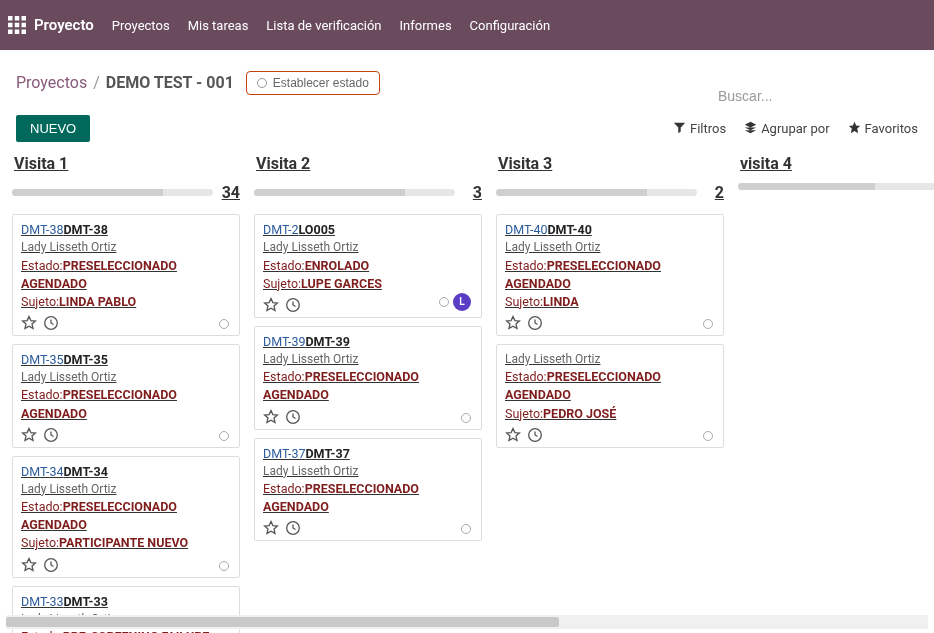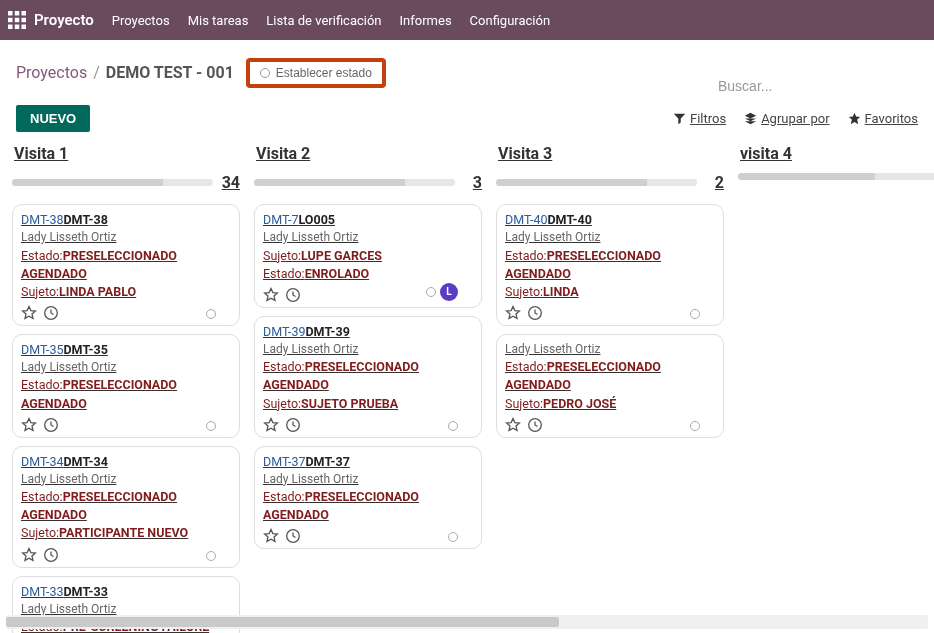--- a/index.html
+++ b/index.html
@@ -1,47 +1,47 @@
 <!DOCTYPE html>
 <html><head>
 <meta charset="utf-8">
 <style>
   * { box-sizing: border-box; margin: 0; padding: 0; }
   body { font-family: -apple-system, BlinkMacSystemFont, "Segoe UI", Roboto, sans-serif; font-size: 13px; color: #333; background: #fff; width: 934px; height: 633px; overflow: hidden; position: relative; }
   
-  .topnav { background: #6a4b5e; height: 40px; display: flex; align-items: center; padding: 4px 8px; color: #fff; font-size: 13px; }
+  .topnav { background: #6a4b5e; height: 50px; display: flex; align-items: center; padding: 4px 8px; color: #fff; font-size: 13px; }
   .topnav .apps-icon { width: 18px; height: 18px; display: inline-block; margin-right: 8px; }
   .topnav .brand { font-weight: 600; font-size: 15px; margin-right: 18px; }
   .topnav .nav-item { margin-right: 18px; cursor: pointer; font-size: 13px; }
   
   .subheader { display: flex; align-items: center; padding: 10px 16px 6px 16px; }
   .breadcrumb { flex: 0 0 auto; display: flex; align-items: center; font-size: 16px; }
   .breadcrumb .crumb-link { color: #875a7b; cursor: pointer; }
   .breadcrumb .sep { margin: 0 6px; color: #999; }
   .breadcrumb .crumb-current { color: #555; font-weight: bold; }
-  .state-btn { margin-left: 12px; border: 4px solid #c2410c; border-radius: 4px; padding: 4px 10px; font-size: 12px; color: #666; display: inline-flex; align-items: center; gap: 6px; cursor: pointer; background: #fff; }
+  .state-btn { margin-left: 12px; border: 1px solid #c2410c; border-radius: 4px; padding: 4px 10px; font-size: 12px; color: #666; display: inline-flex; align-items: center; gap: 6px; cursor: pointer; background: #fff; }
   .state-dot { width: 10px; height: 10px; border: 1px solid #999; border-radius: 50%; }
   .spacer { flex: 1; }
   .searchbox { font-size: 14px; color: #701a75; border: none; outline: none; width: 200px; border-bottom: 1px solid transparent; margin-top: 28px; }
   .searchbox::placeholder { color: #999; }
   
   .actionrow { display: flex; align-items: center; padding: 4px 16px 12px 16px; }
-  .btn-new { background: #00695c; color: #fff; border: none; padding: 6px 14px; font-weight: 700; font-size: 13px; cursor: pointer; border-radius: 2px; text-align: center; }
+  .btn-new { background: #00695c; color: #fff; border: none; padding: 6px 14px; font-weight: 400; font-size: 13px; cursor: pointer; border-radius: 2px; text-align: center; }
   .toolbar-right { margin-left: auto; display: flex; gap: 18px; align-items: center; font-size: 13px; color: #444; }
-  .toolbar-btn { display: inline-flex; align-items: center; gap: 4px; cursor: pointer; text-decoration: underline; }
+  .toolbar-btn { display: inline-flex; align-items: flex-start; gap: 4px; cursor: pointer; }
   
   .board { display: flex; padding: 0 12px; gap: 14px; height: calc(633px - 34px - 46px - 40px - 18px); overflow-x: auto; text-decoration: underline; }
   .col { width: 228px; flex-shrink: 0; }
   .col-head { font-weight: 700; font-size: 16px; color: #333; margin-bottom: 10px; padding-left: 2px; }
   .col-progress { display: flex; align-items: center; gap: 7px; margin-bottom: 12px; }
   .progress-bar { flex: 1; height: 7px; background: #e6e6e6; border-radius: 4px; position: relative; overflow: hidden; }
   .progress-fill { height: 100%; background: #cfcfcf; }
   .col-count { font-size: 16px; font-weight: 700; color: #333; min-width: 20px; text-align: right; }
   
-  .card { border: 1px solid #ddd; border-radius: 10px; background: #fff; padding: 6px 21px 4px 8px; margin-bottom: 8px; position: relative; font-size: 12.5px; line-height: 1.45; }
+  .card { border: 1px solid #ddd; border-radius: 2px; background: #fff; padding: 6px 8px 4px 8px; margin-bottom: 8px; position: relative; font-size: 12.5px; line-height: 1.45; }
   .card-title { color: #2a5b9b; }
   .card-title .dark { color: #222; font-weight: 700; }
   .card-sub { color: #666; font-size: 12px; }
   .card-line { color: #7f1d1d; }
   .card-line .label { font-weight: 400; }
   .card-line .val { font-weight: 700; }
   .card-footer { display: flex; align-items: center; gap: 6px; margin-top: 4px; position: relative; }
   .icon-btn { cursor: pointer; color: #555; display: inline-flex; }
   .card-right { position: absolute; right: 2px; bottom: 2px; display: flex; align-items: center; gap: 4px; }
   .state-circle { width: 10px; height: 10px; border: 1px solid #aaa; border-radius: 50%; cursor: pointer; }
@@ -199,24 +199,24 @@
     </div>
     <div class="col">
       <div class="col-head">Visita 2</div>
       <div class="col-progress">
         <div class="progress-bar">
           <div class="progress-fill" style="width: 75%;"></div>
         </div>
         <div class="col-count">3</div>
       </div>
       <div class="card">
-        <div class="card-title"><span>DMT-7</span><span class="dark">LO005</span></div>
-        <div class="card-sub">Lady Lisseth Ortiz</div>
+        <div class="card-title"><span>DMT-2</span><span class="dark">LO005</span></div>
+        <div class="card-sub">Lady Lisseth Ortiz</div>
+        <div class="card-line"><span class="label">Estado:</span><span class="val">ENROLADO</span></div>
         <div class="card-line"><span class="label">Sujeto:</span><span class="val">LUPE GARCES</span></div>
-        <div class="card-line"><span class="label">Estado:</span><span class="val">ENROLADO</span></div>
         <div class="card-footer">
           <span class="icon-btn">
             <svg width="16" height="16" viewBox="0 0 16 16">
               <path fill="none" stroke="#555" stroke-width="1.3" d="M8 1.5l1.9 4.1 4.5.4-3.4 3 1 4.4L8 11.2l-4 2.2 1-4.4-3.4-3 4.5-.4z"></path>
             </svg>
           </span>
           <span class="icon-btn">
             <svg width="16" height="16" viewBox="0 0 16 16">
               <circle cx="8" cy="8" r="6.3" fill="none" stroke="#555" stroke-width="1.3"></circle>
               <path stroke="#555" stroke-width="1.3" fill="none" d="M8 4.5V8l2.5 1.5"></path>
@@ -225,21 +225,20 @@
           <span class="card-right">
             <span class="state-circle"></span>
             <span class="avatar-badge">L</span>
           </span>
         </div>
       </div>
       <div class="card">
         <div class="card-title"><span>DMT-39</span><span class="dark">DMT-39</span></div>
         <div class="card-sub">Lady Lisseth Ortiz</div>
         <div class="card-line"><span class="label">Estado:</span><span class="val">PRESELECCIONADO AGENDADO</span></div>
-        <div class="card-line"><span class="label">Sujeto:</span><span class="val">SUJETO PRUEBA</span></div>
         <div class="card-footer">
           <span class="icon-btn">
             <svg width="16" height="16" viewBox="0 0 16 16">
               <path fill="none" stroke="#555" stroke-width="1.3" d="M8 1.5l1.9 4.1 4.5.4-3.4 3 1 4.4L8 11.2l-4 2.2 1-4.4-3.4-3 4.5-.4z"></path>
             </svg>
           </span>
           <span class="icon-btn">
             <svg width="16" height="16" viewBox="0 0 16 16">
               <circle cx="8" cy="8" r="6.3" fill="none" stroke="#555" stroke-width="1.3"></circle>
               <path stroke="#555" stroke-width="1.3" fill="none" d="M8 4.5V8l2.5 1.5"></path>

